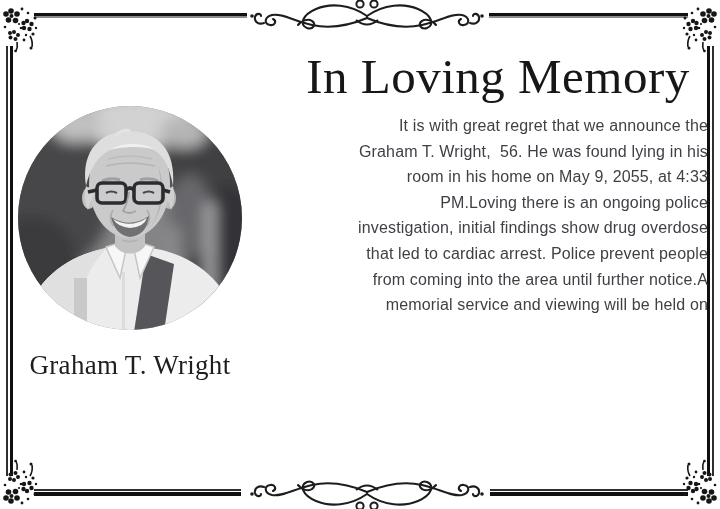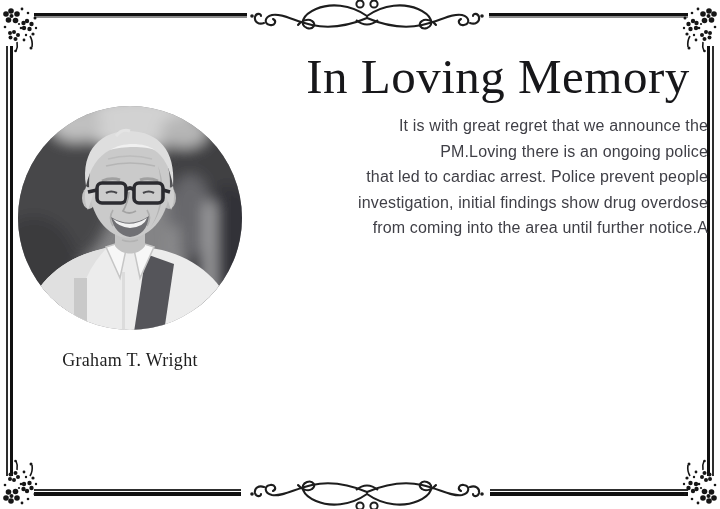--- a/index.html
+++ b/index.html
@@ -27,21 +27,21 @@
   .corner.bl{left:2px;top:458px;transform:scaleY(-1);}
   .corner.br{left:678px;top:458px;transform:scale(-1,-1);}
   .flourish{position:absolute;width:246px;height:42px;}
   .flourish.top{left:244px;top:-4px;}
   .flourish.bottom{left:244px;top:472px;transform:scaleY(-1);}
   
   .photo{position:absolute;left:18px;top:106px;width:224px;height:224px;}
   .photo svg{display:block;width:100%;height:100%;}
   .caption{
     position:absolute;left:6px;top:350px;width:248px;text-align:center;
-    font-family:"Liberation Serif",serif;font-size:18px;letter-spacing:.3px;
+    font-family:"Liberation Serif",serif;font-size:27px;letter-spacing:.3px;
     color:var(--caption-text,#1e1e1e);
   }
   
   .title{
     position:absolute;left:230px;top:50px;width:478px;box-sizing:border-box;
     padding-left:58px;text-align:center;font-family:Liberation Serif, serif;
     font-size:49px;line-height:1.1;letter-spacing:.5px;color:var(--title-text,#17171a);
   }
   .body-text{
     position:absolute;left:228px;top:113px;width:480px;text-align:right;
@@ -199,19 +199,22 @@
       </g>
     </svg>
   </div>
 
   <div class="caption">Graham T. Wright</div>
 
   <h1 class="title" style="margin:0;font-weight:normal;">In Loving Memory</h1>
 
   <div class="body-text">
       <div class="line">It is with great regret that we announce the</div>
+      <div class="line">Graham T. Wright,  56. He was found lying in his</div>
+      <div class="line">room in his home on May 9, 2055, at 4:33</div>
       <div class="line">PM.Loving there is an ongoing police</div>
+      <div class="line">investigation, initial findings show drug overdose</div>
       <div class="line">that led to cardiac arrest. Police prevent people</div>
-      <div class="line">investigation, initial findings show drug overdose</div>
       <div class="line">from coming into the area until further notice.A</div>
+      <div class="line">memorial service and viewing will be held on</div>
     </div>
 
 </div>
 
 </body></html>

